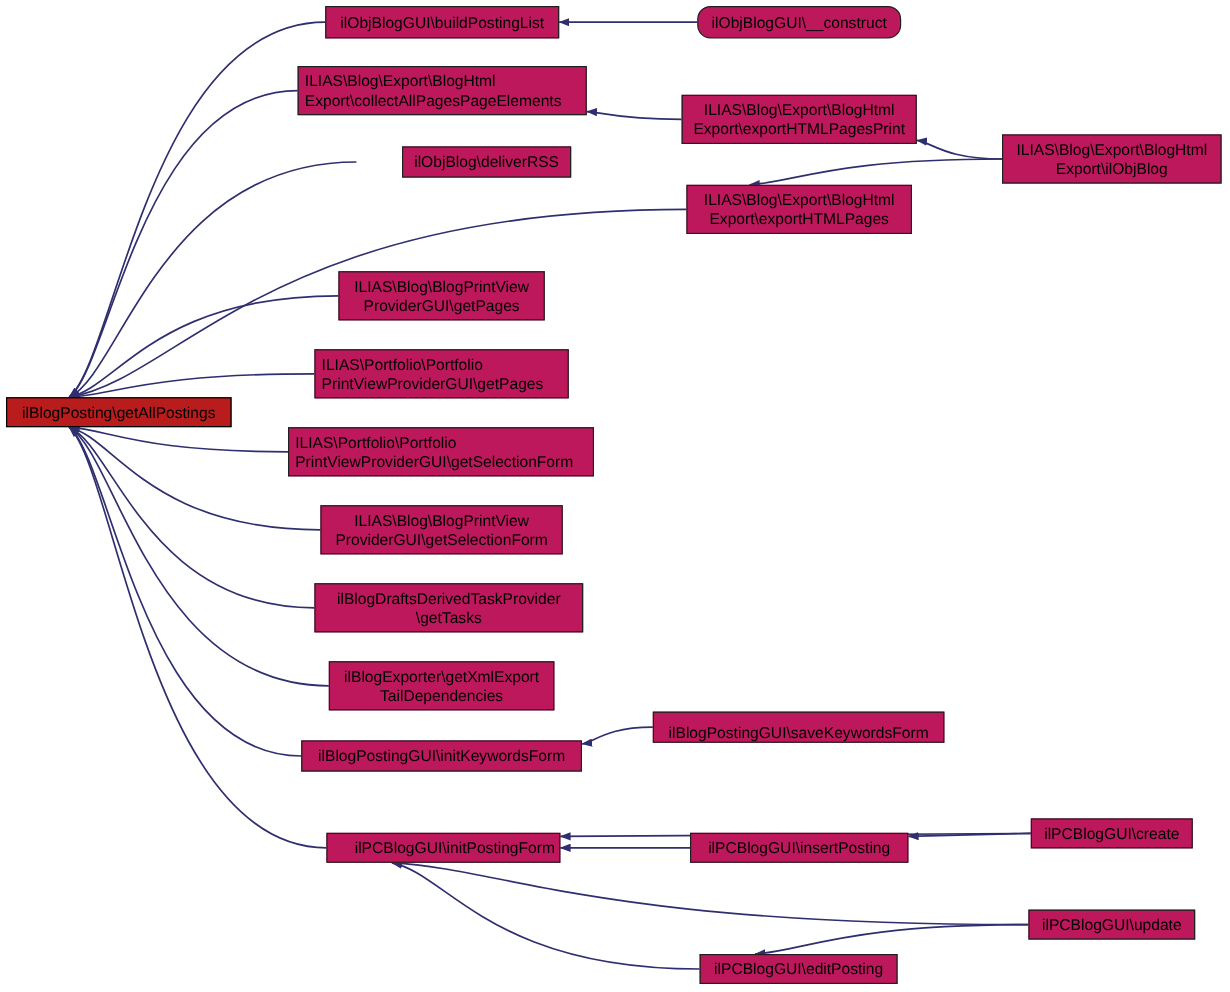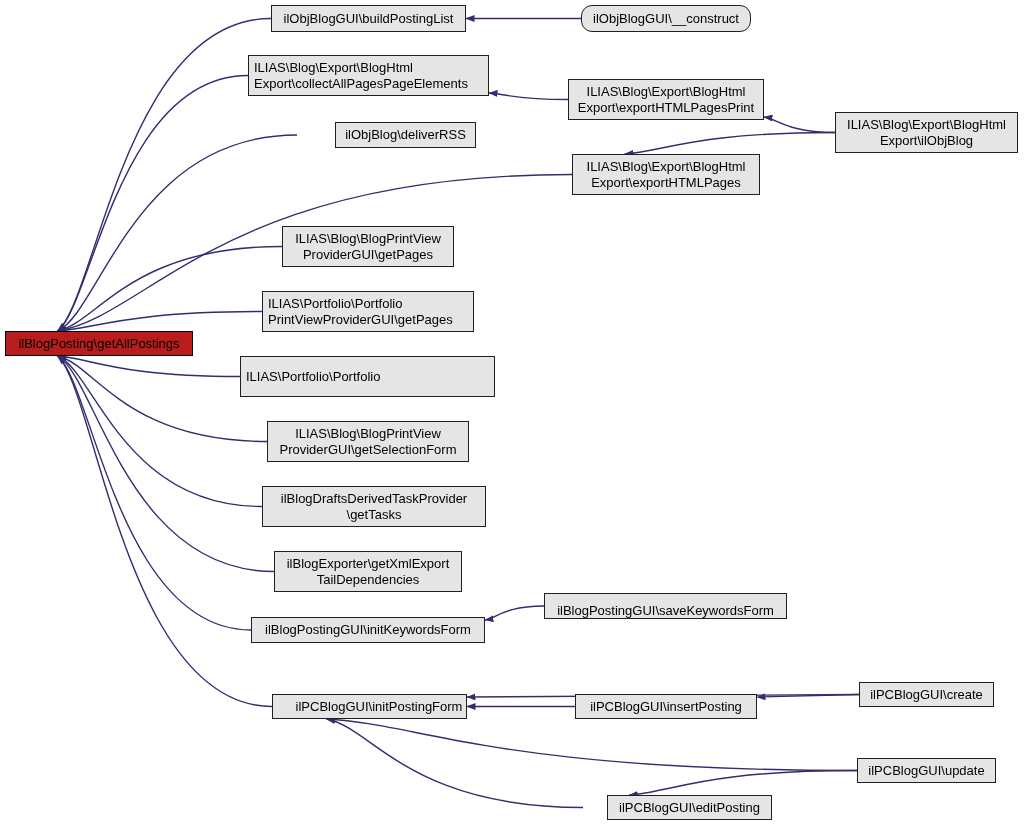--- a/index.html
+++ b/index.html
@@ -21,21 +21,21 @@
     left: 0;
     top: 0;
     width: 1025px;
     height: 827px;
     pointer-events: none;
   }
   .node {
     position: absolute;
     box-sizing: border-box;
     border: 1px solid #202020;
-    background: #e5e5e5;
+    background: #be185d;
     color: #000000;
     font-size: 13px;
     line-height: 15.5px;
     display: flex;
     flex-direction: column;
     justify-content: center;
     padding: 0 5px;
     white-space: pre;
     z-index: 2;
   }
@@ -90,25 +90,25 @@
       <div class="node center root" style="left: 5px; top: 331px; width: 188px; height: 25px;"><span class="ln">ilBlogPosting\getAllPostings</span></div>
       <div class="node center" style="left: 271px; top: 5px; width: 195px; height: 27px;"><span class="ln">ilObjBlogGUI\buildPostingList</span></div>
       <div class="node center" style="left: 581px; top: 5px; width: 170px; height: 27px; border-radius: 11px;"><span class="ln">ilObjBlogGUI\__construct</span></div>
       <div class="node left" style="left: 248px; top: 55px; width: 241px; height: 41px;"><span class="ln">ILIAS\Blog\Export\BlogHtml</span><span class="ln">Export\collectAllPagesPageElements</span></div>
       <div class="node center" style="left: 568px; top: 79px; width: 196px; height: 41px;"><span class="ln">ILIAS\Blog\Export\BlogHtml</span><span class="ln">Export\exportHTMLPagesPrint</span></div>
       <div class="node center" style="left: 835px; top: 112px; width: 183px; height: 41px;"><span class="ln">ILIAS\Blog\Export\BlogHtml</span><span class="ln">Export\ilObjBlog</span></div>
       <div class="node center" style="left: 297px; top: 122px; width: 141px; height: 26px; margin-left: 38px;"><span class="ln">ilObjBlog\deliverRSS</span></div>
       <div class="node center" style="left: 572px; top: 154px; width: 188px; height: 41px;"><span class="ln">ILIAS\Blog\Export\BlogHtml</span><span class="ln">Export\exportHTMLPages</span></div>
       <div class="node center" style="left: 282px; top: 226px; width: 172px; height: 41px;"><span class="ln">ILIAS\Blog\BlogPrintView</span><span class="ln">ProviderGUI\getPages</span></div>
       <div class="node left" style="left: 262px; top: 291px; width: 212px; height: 41px;"><span class="ln">ILIAS\Portfolio\Portfolio</span><span class="ln">PrintViewProviderGUI\getPages</span></div>
-      <div class="node left" style="left: 240px; top: 356px; width: 255px; height: 41px;"><span class="ln">ILIAS\Portfolio\Portfolio</span></div>
+      <div class="node left" style="left: 240px; top: 356px; width: 255px; height: 41px;"><span class="ln">ILIAS\Portfolio\Portfolio</span><span class="ln">PrintViewProviderGUI\getSelectionForm</span></div>
       <div class="node center" style="left: 267px; top: 421px; width: 202px; height: 41px;"><span class="ln">ILIAS\Blog\BlogPrintView</span><span class="ln">ProviderGUI\getSelectionForm</span></div>
       <div class="node center" style="left: 262px; top: 486px; width: 224px; height: 41px;"><span class="ln">ilBlogDraftsDerivedTaskProvider</span><span class="ln">\getTasks</span></div>
       <div class="node center" style="left: 274px; top: 551px; width: 188px; height: 41px;"><span class="ln">ilBlogExporter\getXmlExport</span><span class="ln">TailDependencies</span></div>
       <div class="node center" style="left: 251px; top: 617px; width: 234px; height: 26px;"><span class="ln">ilBlogPostingGUI\initKeywordsForm</span></div>
       <div class="node center" style="left: 544px; top: 593px; width: 243px; height: 26px; justify-content: flex-end;"><span class="ln">ilBlogPostingGUI\saveKeywordsForm</span></div>
       <div class="node center" style="left: 272px; top: 694px; width: 195px; height: 25px; padding-left: 24px;"><span class="ln">ilPCBlogGUI\initPostingForm</span></div>
       <div class="node center" style="left: 575px; top: 694px; width: 182px; height: 25px;"><span class="ln">ilPCBlogGUI\insertPosting</span></div>
       <div class="node center" style="left: 859px; top: 682px; width: 135px; height: 25px;"><span class="ln">ilPCBlogGUI\create</span></div>
       <div class="node center" style="left: 857px; top: 758px; width: 139px; height: 25px;"><span class="ln">ilPCBlogGUI\update</span></div>
-      <div class="node center" style="left: 583px; top: 795px; width: 165px; height: 25px; margin-left: 24px;"><span class="ln">ilPCBlogGUI\editPosting</span></div>
+      <div class="node center" style="left: 583px; top: 795px; width: 165px; height: 25px;"><span class="ln">ilPCBlogGUI\editPosting</span></div>
     </div>
 </div>
 
 </body></html>

